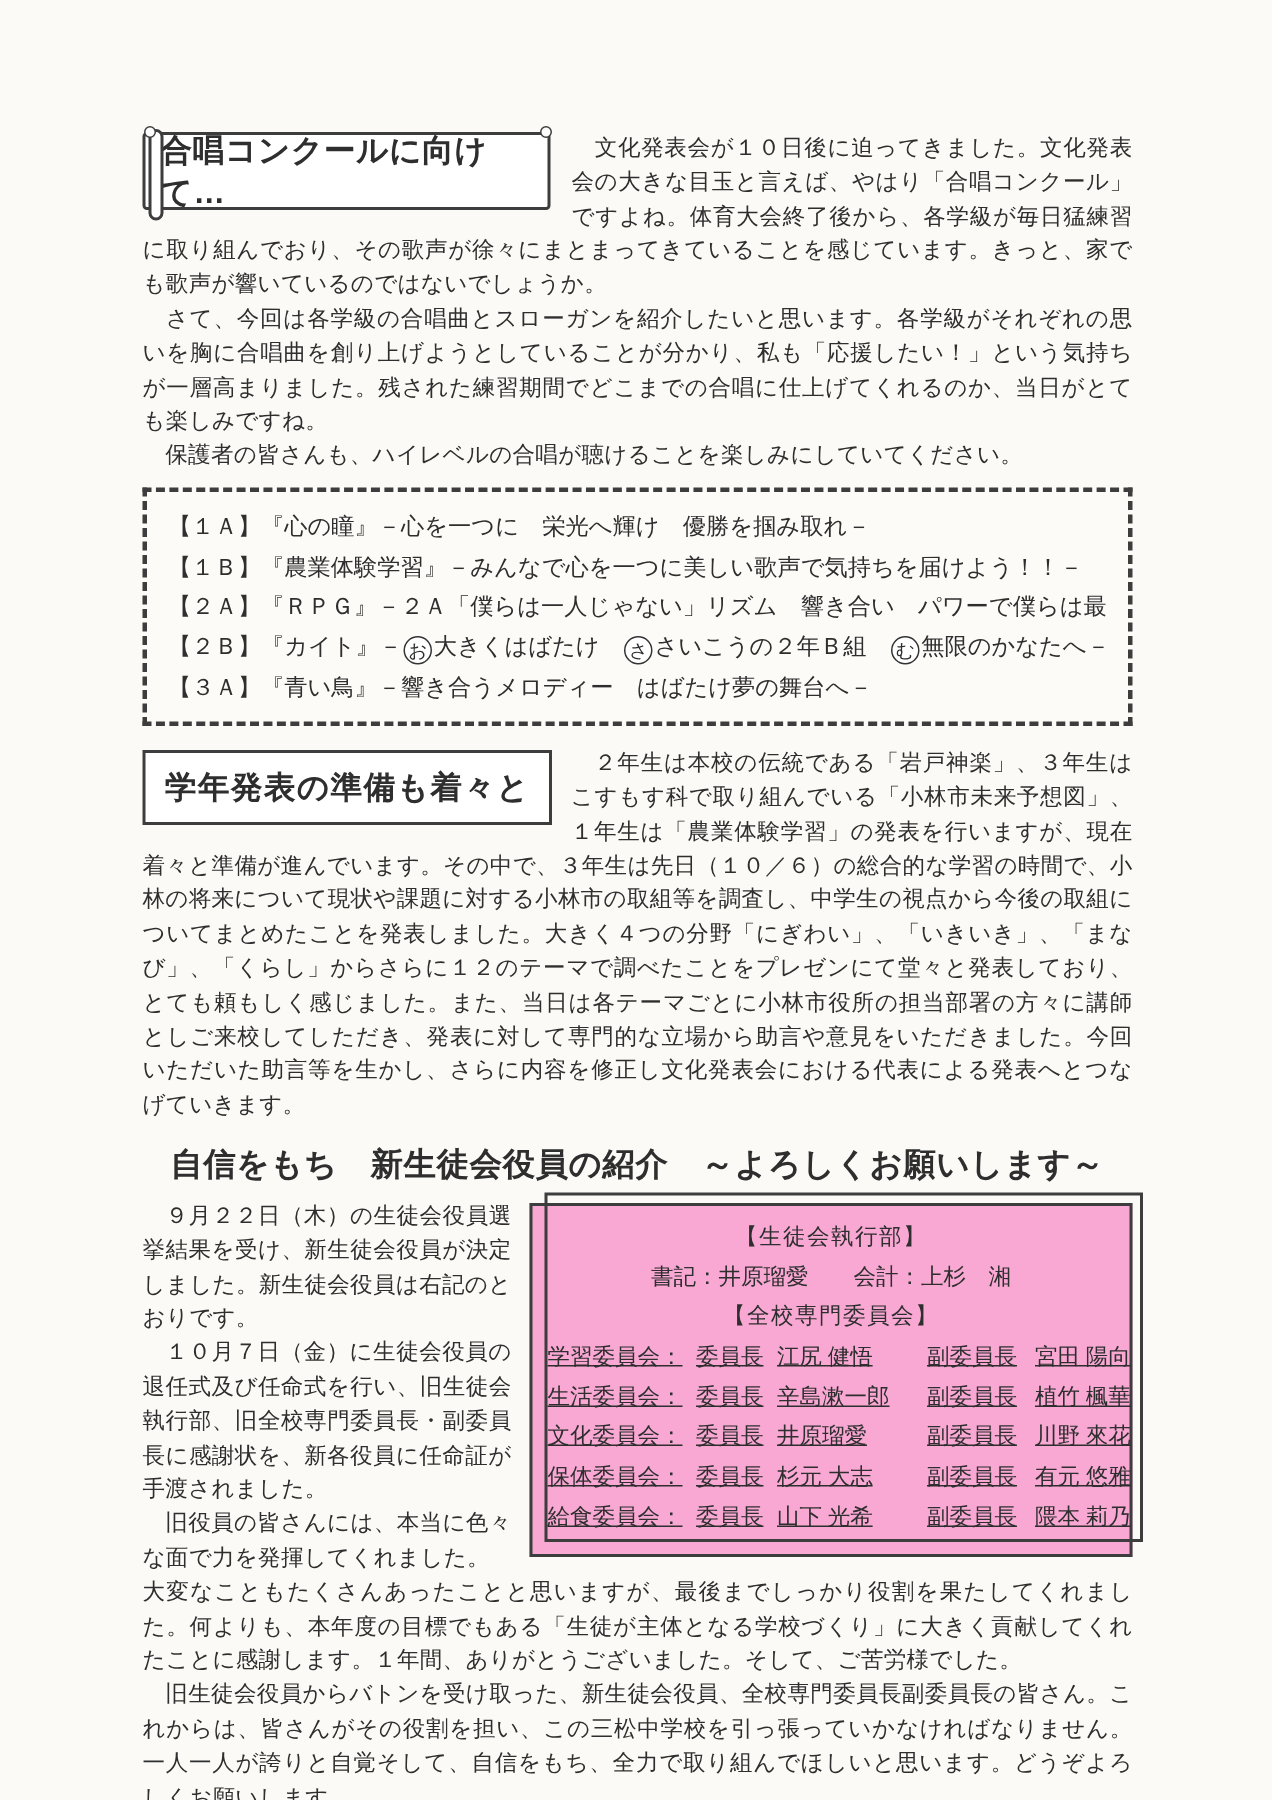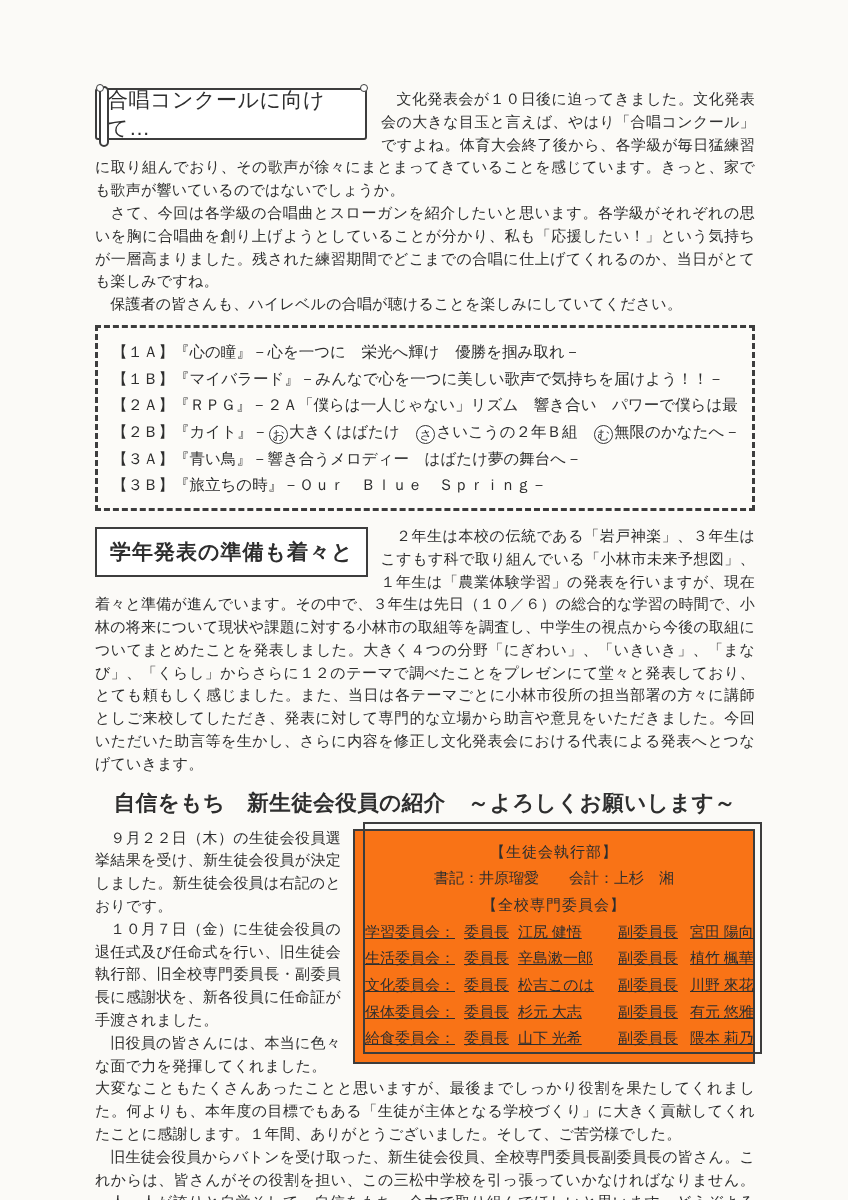--- a/index.html
+++ b/index.html
@@ -42,21 +42,21 @@
   }
   .scroll-pin {
     position: absolute; width: 8px; height: 8px;
     border: 1.5px solid #3d3d3d; border-radius: 50%;
     background: #fff; top: -6px;
   }
   .scroll-pin.left { left: -1px; }
   .scroll-pin.right { right: -3px; }
   .banner-title {
     font-family: "Liberation Sans", "DejaVu Sans", sans-serif;
-    font-weight: normal; font-size: 21px; letter-spacing: 0.5px;
+    font-weight: bold; font-size: 21px; letter-spacing: 0.5px;
     padding-left: 10px;
   }
   .para { margin-bottom: 0; }
   
   .songs-box {
     clear: both;
     margin-top: 9px;
     border: 3px dashed #3d3d3d;
     padding: 11px 14px 9px 14px;
     background: #fcfbf8;
@@ -95,21 +95,21 @@
     font-weight: bold; font-size: 21.5px;
     letter-spacing: 0.5px;
     margin-bottom: 10px;
   }
   .officers-flow { position: relative; }
   .officers-board {
     float: right;
     width: 402px;
     margin: 2px 0 10px 12px;
     border: 2px solid #3d3d3d;
-    background: #f97316;
+    background: #f9a8d4;
     padding: 8px 10px 10px 10px;
     font-size: 15px;
     line-height: 1.78;
     position: relative;
     isolation: isolate;
   }
   .officers-board::before {
     content: "";
     position: absolute;
     top: -9px; right: -9px; left: 8px; bottom: 8px;
@@ -140,27 +140,26 @@
     </div>
     <div class="body-text">
       <p class="para">　文化発表会が１０日後に迫ってきました。文化発表会の大きな目玉と言えば、やはり「合唱コンクール」ですよね。体育大会終了後から、各学級が毎日猛練習に取り組んでおり、その歌声が徐々にまとまってきていることを感じています。きっと、家でも歌声が響いているのではないでしょうか。</p>
       <p class="para">　さて、今回は各学級の合唱曲とスローガンを紹介したいと思います。各学級がそれぞれの思いを胸に合唱曲を創り上げようとしていることが分かり、私も「応援したい！」という気持ちが一層高まりました。残された練習期間でどこまでの合唱に仕上げてくれるのか、当日がとても楽しみですね。</p>
       <p class="para">　保護者の皆さんも、ハイレベルの合唱が聴けることを楽しみにしていてください。</p>
     </div>
   </div>
 
   <div class="songs-box">
     <div class="song-line"><span>【１Ａ】</span><span>『心の瞳』</span><span>－心を一つに　栄光へ輝け　優勝を掴み取れ－</span></div>
-    <div class="song-line"><span>【１Ｂ】</span><span>『マイバラード』</span><span>－みんなで心を一つに美しい歌声で気持ちを届けよう！！－</span></div>
+    <div class="song-line"><span>【１Ｂ】</span><span>『農業体験学習』</span><span>－みんなで心を一つに美しい歌声で気持ちを届けよう！！－</span></div>
     <div class="song-line"><span>【２Ａ】</span><span>『ＲＰＧ』</span><span>－２Ａ「僕らは一人じゃない」リズム　響き合い　パワーで僕らは最響だ－</span></div>
     <div class="song-line">
       <span>【２Ｂ】</span><span>『カイト』</span><span>－</span><span class="circled-kana">お</span><span>大きくはばたけ　</span><span class="circled-kana">さ</span><span>さいこうの２年Ｂ組　</span><span class="circled-kana">む</span><span>無限のかなたへ－</span>
     </div>
     <div class="song-line"><span>【３Ａ】</span><span>『青い鳥』</span><span>－響き合うメロディー　はばたけ夢の舞台へ－</span></div>
-    <div class="song-line"><span>【３Ｂ】</span><span>『旅立ちの時』</span><span>－Ｏｕｒ　Ｂｌｕｅ　Ｓｐｒｉｎｇ－</span></div>
   </div>
 
   <div class="section2">
     <div class="boxed-title">学年発表の準備も着々と</div>
     <p class="body-text">　２年生は本校の伝統である「岩戸神楽」、３年生はこすもす科で取り組んでいる「小林市未来予想図」、１年生は「農業体験学習」の発表を行いますが、現在着々と準備が進んでいます。その中で、３年生は先日（１０／６）の総合的な学習の時間で、小林の将来について現状や課題に対する小林市の取組等を調査し、中学生の視点から今後の取組についてまとめたことを発表しました。大きく４つの分野「にぎわい」、「いきいき」、「まなび」、「くらし」からさらに１２のテーマで調べたことをプレゼンにて堂々と発表しており、とても頼もしく感じました。また、当日は各テーマごとに小林市役所の担当部署の方々に講師としご来校してしただき、発表に対して専門的な立場から助言や意見をいただきました。今回いただいた助言等を生かし、さらに内容を修正し文化発表会における代表による発表へとつなげていきます。</p>
   </div>
 
   <div class="section3">
     <div class="section3-heading">自信をもち　新生徒会役員の紹介　～よろしくお願いします～</div>
 
@@ -180,21 +179,21 @@
         <div class="committee-row">
           <span>生活委員会：</span>
             <span>委員長</span>
             <span>辛島漱一郎</span>
             <span>副委員長</span>
             <span>植竹 楓華</span>
         </div>
         <div class="committee-row">
           <span>文化委員会：</span>
             <span>委員長</span>
-            <span>松吉このは</span>
+            <span>井原瑠愛</span>
             <span>副委員長</span>
             <span>川野 來花</span>
         </div>
         <div class="committee-row">
           <span>保体委員会：</span>
             <span>委員長</span>
             <span>杉元 大志</span>
             <span>副委員長</span>
             <span>有元 悠雅</span>
         </div>

